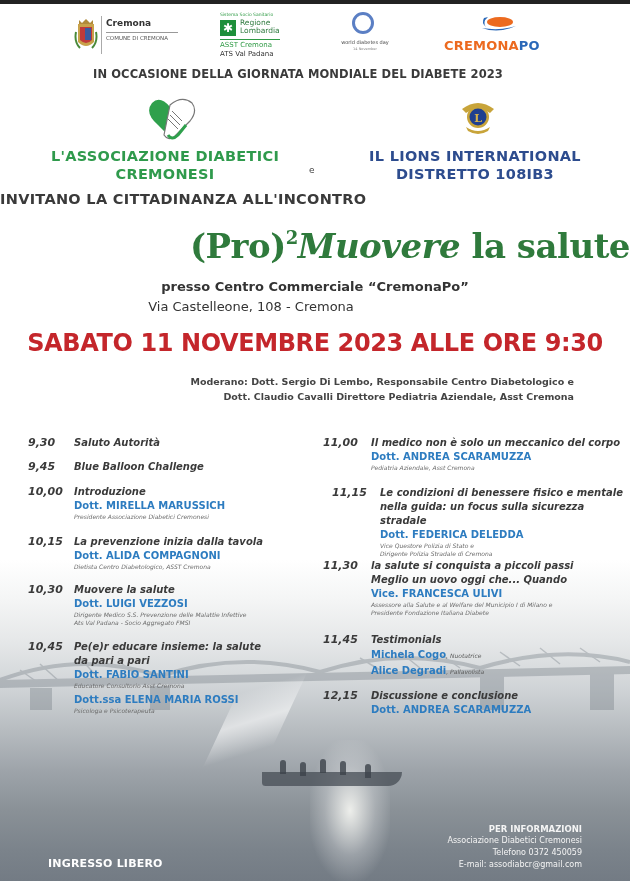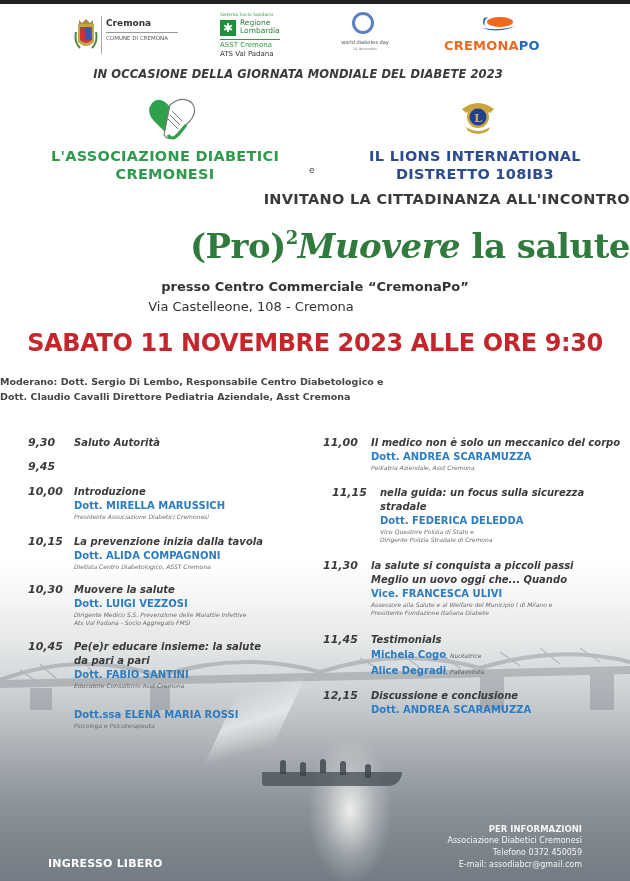--- a/index.html
+++ b/index.html
@@ -60,44 +60,44 @@
   .logo-wdd { position:absolute; left:330px; top:0; width:70px; height:50px; }
   .wdd-circle { position:absolute; left:22px; top:0; width:22px; height:22px; border:3px solid #5b7fc4; border-radius:50%; }
   .wdd-text { position:absolute; left:0; top:27px; width:70px; text-align:center; font-size:5px; color:#444; }
   .wdd-sub { position:absolute; left:0; top:35px; width:70px; text-align:center; font-size:3.5px; color:#888; }
 
   .logo-cpo { position:absolute; left:444px; top:2px; width:115px; height:46px; }
   .cpo-swoosh { position:absolute; left:34px; top:0; width:40px; height:18px; }
   .cpo-text { position:absolute; left:0; top:24px; font-size:13px; font-weight:bold; color:#ec6a1f; letter-spacing:0.2px; }
   .cpo-text .po { color:#2a68b8; }
 
-  .occasion { position:absolute; top:67px; left:0; width:596px; text-align:center; font-size:11.5px; font-weight:bold; color:#3a3a3a; letter-spacing:0.1px;font-style:italic; }
+  .occasion { position:absolute; top:67px; left:0; width:596px; text-align:center; font-size:11.5px; font-weight:bold; color:#3a3a3a; letter-spacing:0.1px; }
 
   
   .partner-left { position:absolute; left:30px; top:95px; width:270px; }
   .partner-right { position:absolute; left:340px; top:95px; width:270px; }
   .heart-logo { position:absolute; left:116px; top:0; width:52px; height:48px; }
   .lions-logo { position:absolute; left:118px; top:0; width:40px; height:44px; }
   .partner-name { position:absolute; top:52px; left:0; width:270px; text-align:center; font-size:14.5px; line-height:18px; font-weight:bold; letter-spacing:0.3px; }
   .partner-left .partner-name { color:#2f9a4c; }
   .partner-right .partner-name { color:#2d4c8e; }
   .conj { position:absolute; left:309px; top:165px; font-size:9px; color:#444; }
 
-  .invite { position:absolute; top:191px; left:0; width:630px; text-align:right; font-size:14.5px; font-weight:bold; color:#3a3a3a; letter-spacing:0.3px; }
+  .invite { position:absolute; top:191px; left:0; width:630px; text-align:left; font-size:14.5px; font-weight:bold; color:#3a3a3a; letter-spacing:0.3px; }
 
   .title { position:absolute; top:226px; left:0; width:630px; text-align:right; font-family:"DejaVu Serif", serif; font-weight:bold; font-size:34px; color:#2f7a3c; letter-spacing:-0.5px; }
   .title sup { font-size:18px; vertical-align: 14px; }
   .title i { font-style: italic; }
 
   .venue1 { position:absolute; top:279px; left:0; width:630px; text-align:center; font-size:13px; font-weight:bold; color:#333; }
   .venue2 { position:absolute; top:299px; left:0; width:502px; text-align:center; font-size:13px; font-weight:normal; color:#333; }
 
   .date { position:absolute; top:329px; left:0; width:630px; text-align:center; font-size:24px; font-weight:bold; color:#c4262b; letter-spacing:-0.4px; }
 
-  .moderators { position:absolute; top:374px; left:0; width:574px; text-align:left; font-size:9.5px; line-height:15px; font-weight:bold; color:#444; }
+  .moderators { position:absolute; top:374px; left:0; width:574px; text-align:right; font-size:9.5px; line-height:15px; font-weight:bold; color:#444; }
 
   
   .col { position:absolute; top:436px; }
   .col-left { left:28px; width:290px; }
   .col-right { left:323px; width:300px; }
   .item { position:relative; padding-left:46px; }
   .col-right .item { padding-left:48px; }
   .time { position:absolute; left:0; top:0; font-size:11px; font-style:italic; font-weight:bold; color:#3a3a3a; }
   .talk { font-size:10px; font-style:italic; font-weight:bold; color:#3a3a3a; line-height:14px; }
   .speaker { font-size:10px; font-weight:bold; color:#2d7cc0; line-height:14px; }
@@ -236,20 +236,21 @@
     <div>Dott. Claudio Cavalli Direttore Pediatria Aziendale, Asst Cremona</div>
   </div>
 
   <div class="col col-left">
     <div class="item" style="height:24px;">
       <div class="time">9,30</div>
       <div class="talk">Saluto Autorità</div>
     </div>
     <div class="item" style="height:25px;">
       <div class="time">9,45</div>
+      <div class="talk">Blue Balloon Challenge</div>
     </div>
     <div class="item" style="height:50px;">
       <div class="time">10,00</div>
       <div class="talk">Introduzione</div>
       <div class="speaker">Dott. MIRELLA MARUSSICH</div>
       <div class="speaker-role">Presidente Associazione Diabetici Cremonesi</div>
     </div>
     <div class="item" style="height:48px;">
       <div class="time">10,15</div>
       <div class="talk">La prevenzione inizia dalla tavola</div>
@@ -262,34 +263,35 @@
       <div class="speaker">Dott. LUIGI VEZZOSI</div>
       <div class="speaker-role">Dirigente Medico S.S. Prevenzione delle Malattie Infettive</div>
       <div class="speaker-role">Ats Val Padana - Socio Aggregato FMSI</div>
     </div>
     <div class="item">
       <div class="time">10,45</div>
       <div class="talk">Pe(e)r educare insieme: la salute</div>
       <div class="talk">da pari a pari</div>
       <div class="speaker">Dott. FABIO SANTINI</div>
       <div class="speaker-role">Educatore Consultorio Asst Cremona</div>
-      <div class="speaker" style="margin-top:18px;">Dott.ssa ELENA MARIA ROSSI</div>
+      <div class="speaker" style="margin-top:3px;">Dott.ssa ELENA MARIA ROSSI</div>
       <div class="speaker-role">Psicologa e Psicoterapeuta</div>
     </div>
   </div>
 
   <div class="col col-right">
     <div class="item" style="height:50px;">
       <div class="time">11,00</div>
       <div class="talk">Il medico non è solo un meccanico del corpo</div>
       <div class="speaker">Dott. ANDREA SCARAMUZZA</div>
       <div class="speaker-role">Pediatria Aziendale, Asst Cremona</div>
     </div>
     <div class="item" style="height:73px;margin-left:9px;">
       <div class="time">11,15</div>
+      <div class="talk">Le condizioni di benessere fisico e mentale</div>
       <div class="talk">nella guida: un focus sulla sicurezza stradale</div>
       <div class="speaker">Dott. FEDERICA DELEDDA</div>
       <div class="speaker-role">Vice Questore Polizia di Stato e</div>
       <div class="speaker-role">Dirigente Polizia Stradale di Cremona</div>
     </div>
     <div class="item" style="height:74px;">
       <div class="time">11,30</div>
       <div class="talk">la salute si conquista a piccoli passi</div>
       <div class="talk">Meglio un uovo oggi che... Quando</div>
       <div class="speaker">Vice. FRANCESCA ULIVI</div>

